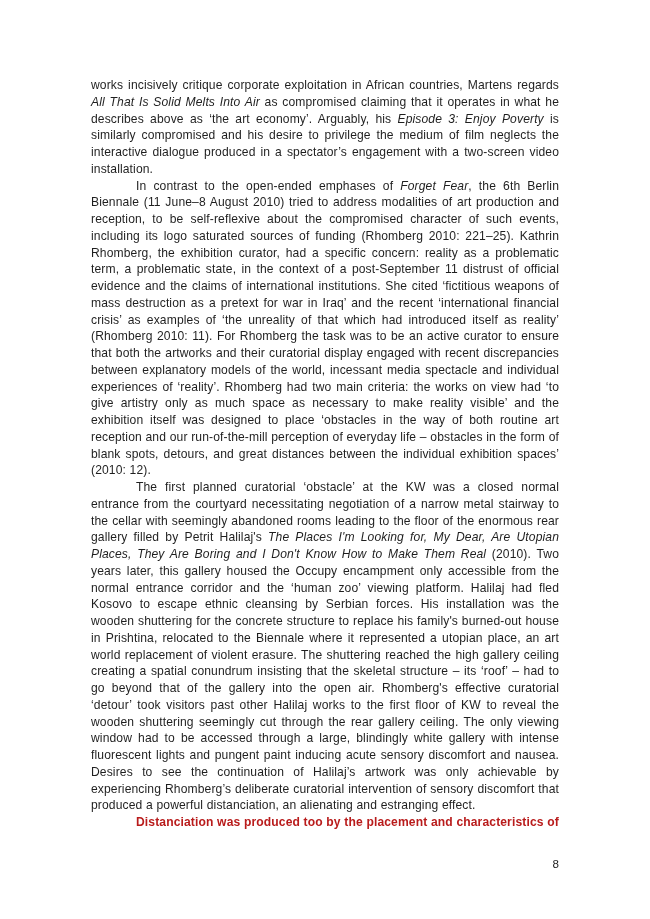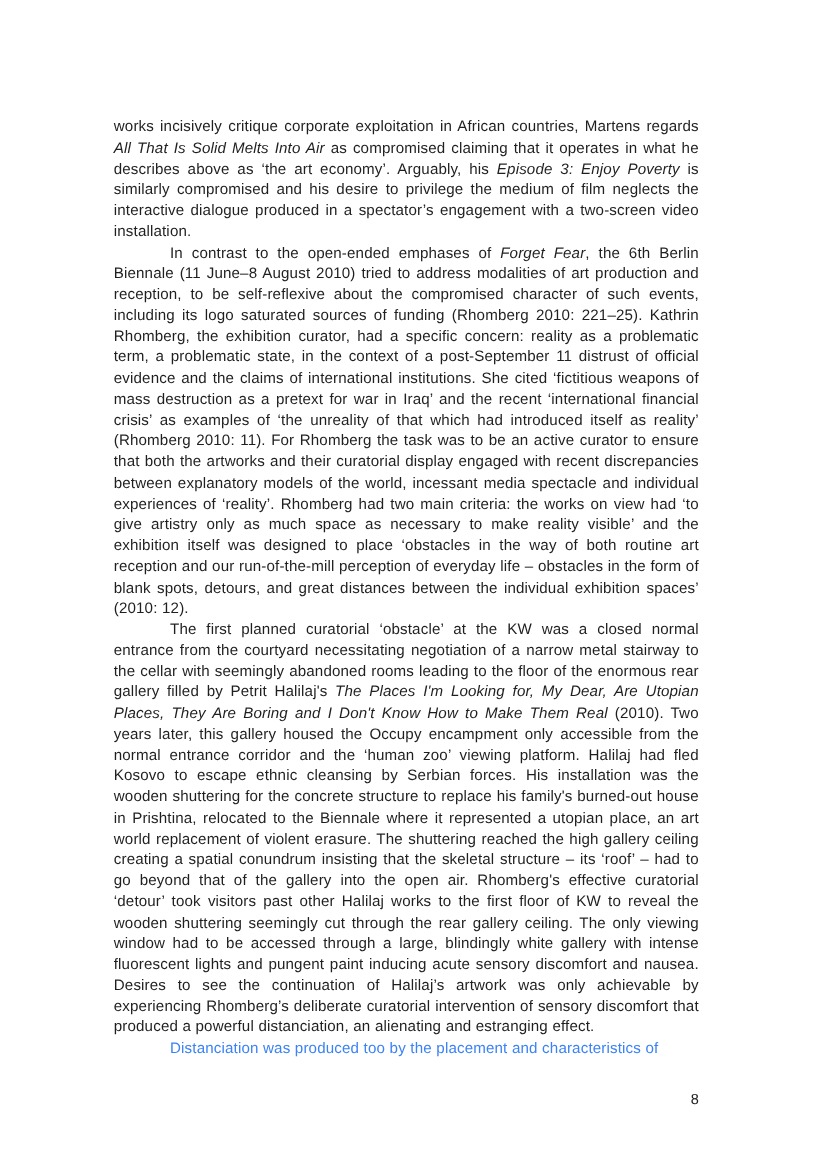--- a/index.html
+++ b/index.html
@@ -12,21 +12,21 @@
     width: 650px;
     height: 919px;
     position: relative;
     font-family: "Liberation Sans", sans-serif;
     color: #1b1b1b;
     overflow: hidden;
   }
   #page {
     position: absolute;
     left: 0;
-    top: 16px;
+    top: 0;
     width: 650px;
     height: 867px;
     background: #ffffff;
   }
   #text-column {
     position: absolute;
     left: 91px;
     top: 77px;
     width: 468px;
   }
@@ -62,18 +62,18 @@
 </style>
 </head>
 <body>
 
 <div id="page" style="background: rgb(255, 255, 255);">
 
   <div id="text-column">
     <p class="para" id="para-p1" style="color: rgb(31, 31, 31);">works incisively critique corporate exploitation in African countries, Martens regards <em class="title">All That Is Solid Melts Into Air</em> as compromised claiming that it operates in what he describes above as ‘the art economy’. Arguably, his <em class="title">Episode 3: Enjoy Poverty</em> is similarly compromised and his desire to privilege the medium of film neglects the interactive dialogue produced in a spectator’s engagement with a two-screen video installation.</p>
     <p class="para indent" id="para-p2" style="color: rgb(31, 31, 31);">In contrast to the open-ended emphases of <em class="title">Forget Fear</em>, the 6th Berlin Biennale (11 June–8 August 2010) tried to address modalities of art production and reception, to be self-reflexive about the compromised character of such events, including its logo saturated sources of funding (Rhomberg 2010: 221–25). Kathrin Rhomberg, the exhibition curator, had a specific concern: reality as a problematic term, a problematic state, in the context of a post-September 11 distrust of official evidence and the claims of international institutions. She cited ‘fictitious weapons of mass destruction as a pretext for war in Iraq’ and the recent ‘international financial crisis’ as examples of ‘the unreality of that which had introduced itself as reality’ (Rhomberg 2010: 11). For Rhomberg the task was to be an active curator to ensure that both the artworks and their curatorial display engaged with recent discrepancies between explanatory models of the world, incessant media spectacle and individual experiences of ‘reality’. Rhomberg had two main criteria: the works on view had ‘to give artistry only as much space as necessary to make reality visible’ and the exhibition itself was designed to place ‘obstacles in the way of both routine art reception and our run-of-the-mill perception of everyday life – obstacles in the form of blank spots, detours, and great distances between the individual exhibition spaces’ (2010: 12).</p>
     <p class="para indent" id="para-p3" style="color: rgb(31, 31, 31);">The first planned curatorial ‘obstacle’ at the KW was a closed normal entrance from the courtyard necessitating negotiation of a narrow metal stairway to the cellar with seemingly abandoned rooms leading to the floor of the enormous rear gallery filled by Petrit Halilaj's <em class="title">The Places I'm Looking for, My Dear, Are Utopian Places, They Are Boring and I Don't Know How to Make Them Real</em> (2010). Two years later, this gallery housed the Occupy encampment only accessible from the normal entrance corridor and the ‘human zoo’ viewing platform. Halilaj had fled Kosovo to escape ethnic cleansing by Serbian forces. His installation was the wooden shuttering for the concrete structure to replace his family's burned-out house in Prishtina, relocated to the Biennale where it represented a utopian place, an art world replacement of violent erasure. The shuttering reached the high gallery ceiling creating a spatial conundrum insisting that the skeletal structure – its ‘roof’ – had to go beyond that of the gallery into the open air. Rhomberg's effective curatorial ‘detour’ took visitors past other Halilaj works to the first floor of KW to reveal the wooden shuttering seemingly cut through the rear gallery ceiling. The only viewing window had to be accessed through a large, blindingly white gallery with intense fluorescent lights and pungent paint inducing acute sensory discomfort and nausea. Desires to see the continuation of Halilaj’s artwork was only achievable by experiencing Rhomberg’s deliberate curatorial intervention of sensory discomfort that produced a powerful distanciation, an alienating and estranging effect.</p>
-    <p class="para indent" id="para-p4" style="color: #3b82f6;">Distanciation was produced too by the placement and characteristics of</p>
+    <p class="para indent" id="para-p4" style="color: #b91c1c; font-weight: bold;">Distanciation was produced too by the placement and characteristics of</p>
   </div>
 
   <div id="page-number" style="color: rgb(31, 31, 31);">8</div>
 
 </div>
 
 </body></html>

